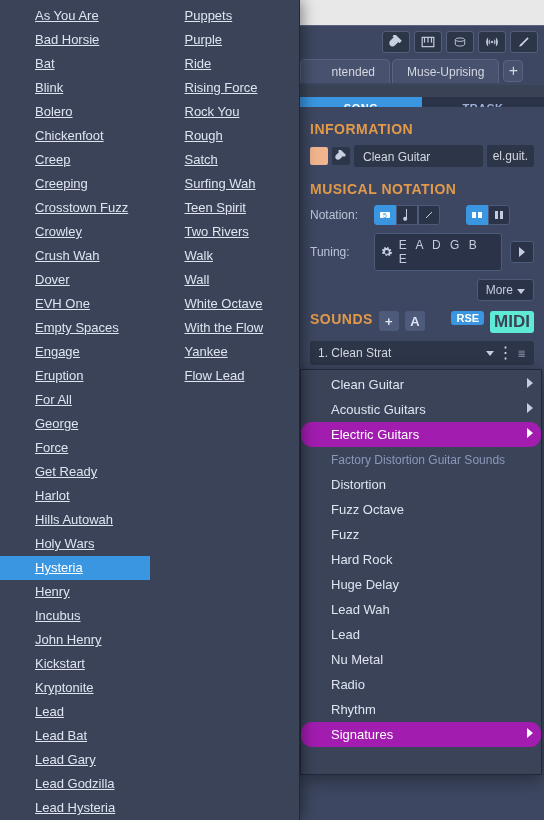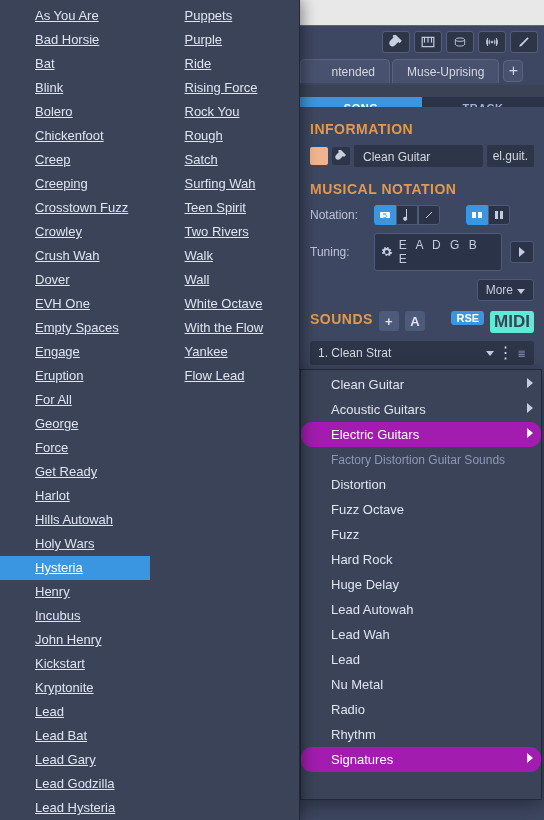--- a/index.html
+++ b/index.html
@@ -209,21 +209,20 @@
 <div class="cat-panel" id="cat-panel">
     <div class="cat-item">Clean Guitar<span class="arrow tri-right"></span></div>
     <div class="cat-item">Acoustic Guitars<span class="arrow tri-right"></span></div>
     <div class="cat-item sel">Electric Guitars<span class="arrow tri-right" style="border-left-color: rgb(255, 255, 255);"></span></div>
     <div class="cat-item hdr">Factory Distortion Guitar Sounds</div>
     <div class="cat-item">Distortion</div>
     <div class="cat-item">Fuzz Octave</div>
     <div class="cat-item">Fuzz</div>
     <div class="cat-item">Hard Rock</div>
     <div class="cat-item">Huge Delay</div>
-    <div class="cat-item">Lead Autowah</div>
     <div class="cat-item">Lead Wah</div>
     <div class="cat-item">Lead</div>
     <div class="cat-item">Nu Metal</div>
     <div class="cat-item">Radio</div>
     <div class="cat-item">Rhythm</div>
     <div class="cat-item sel">Signatures<span class="arrow tri-right" style="border-left-color: rgb(255, 255, 255);"></span></div>
     <div class="cat-item"></div>
   </div>
 
 <div class="preset-panel">

